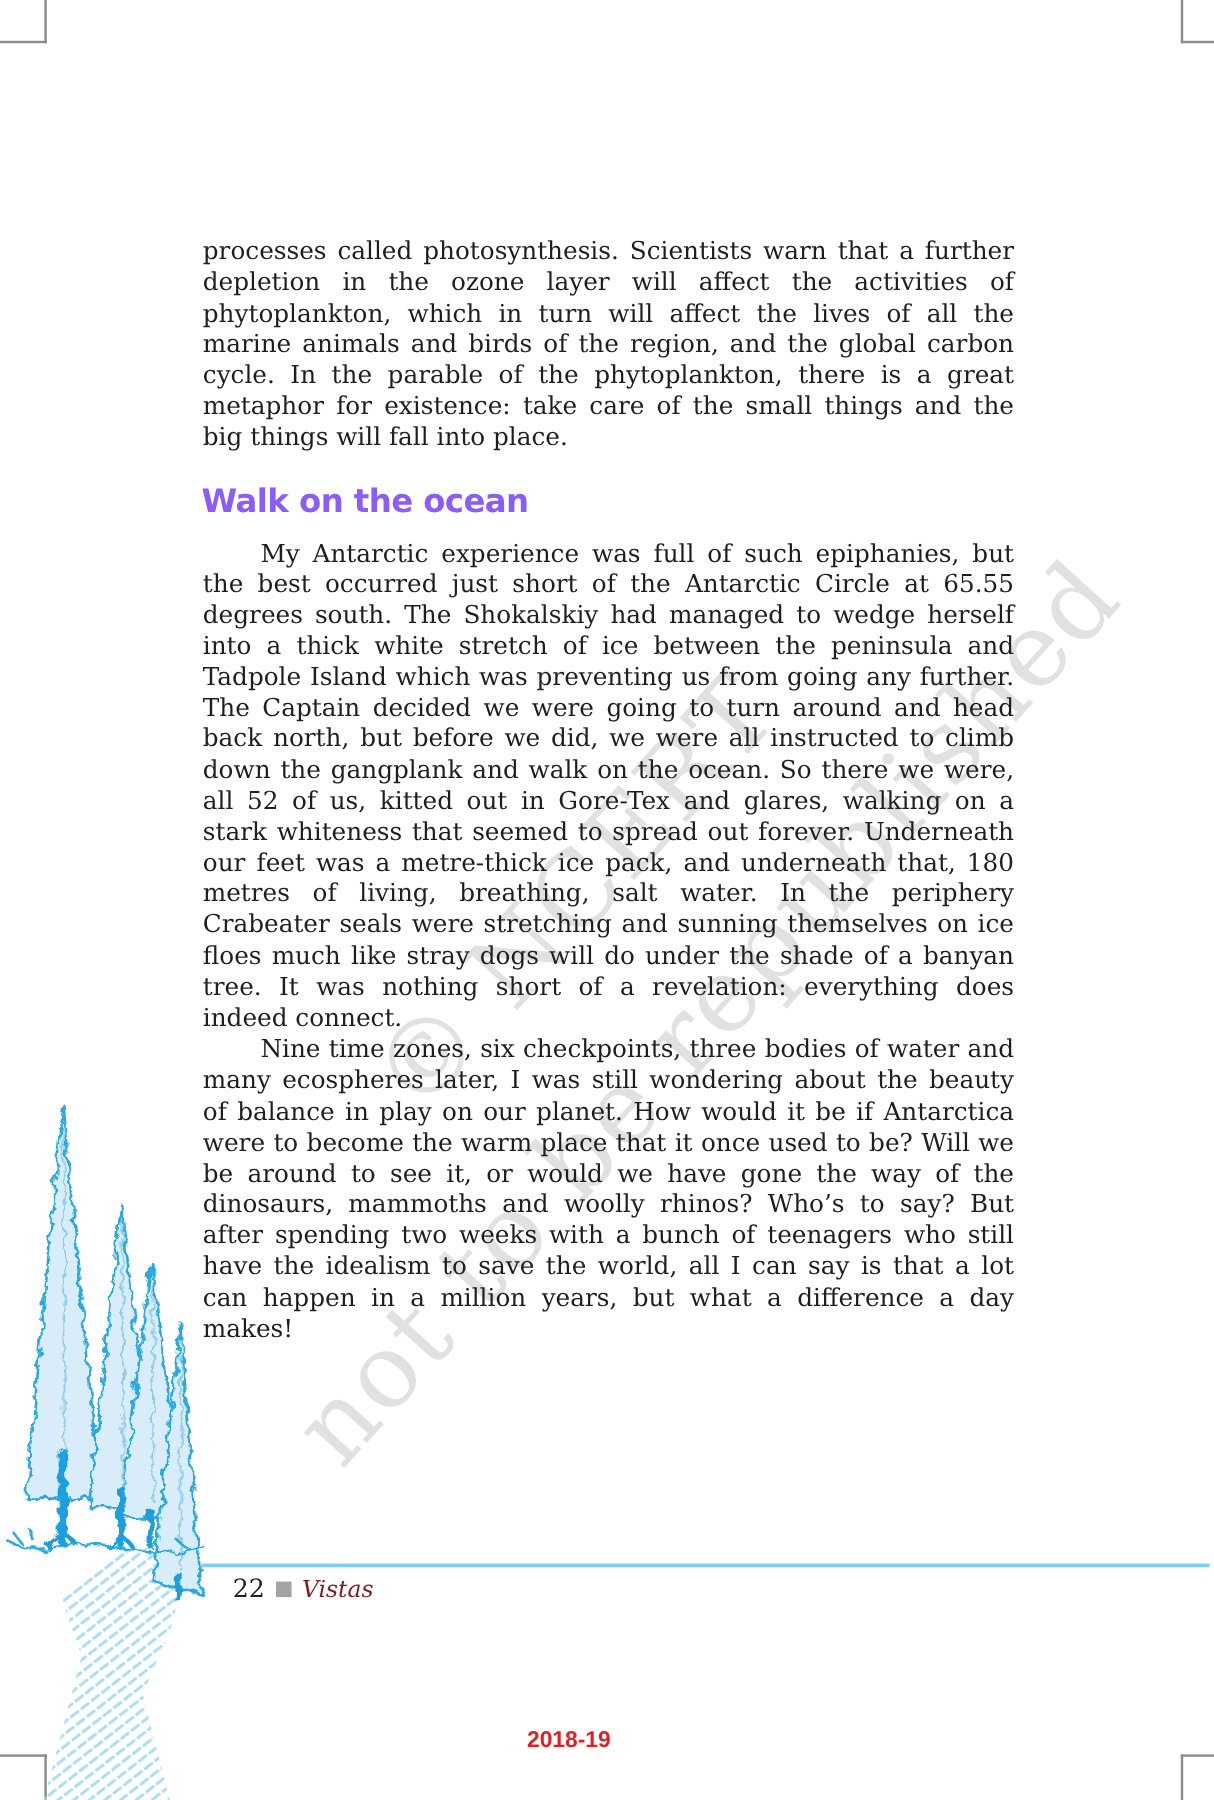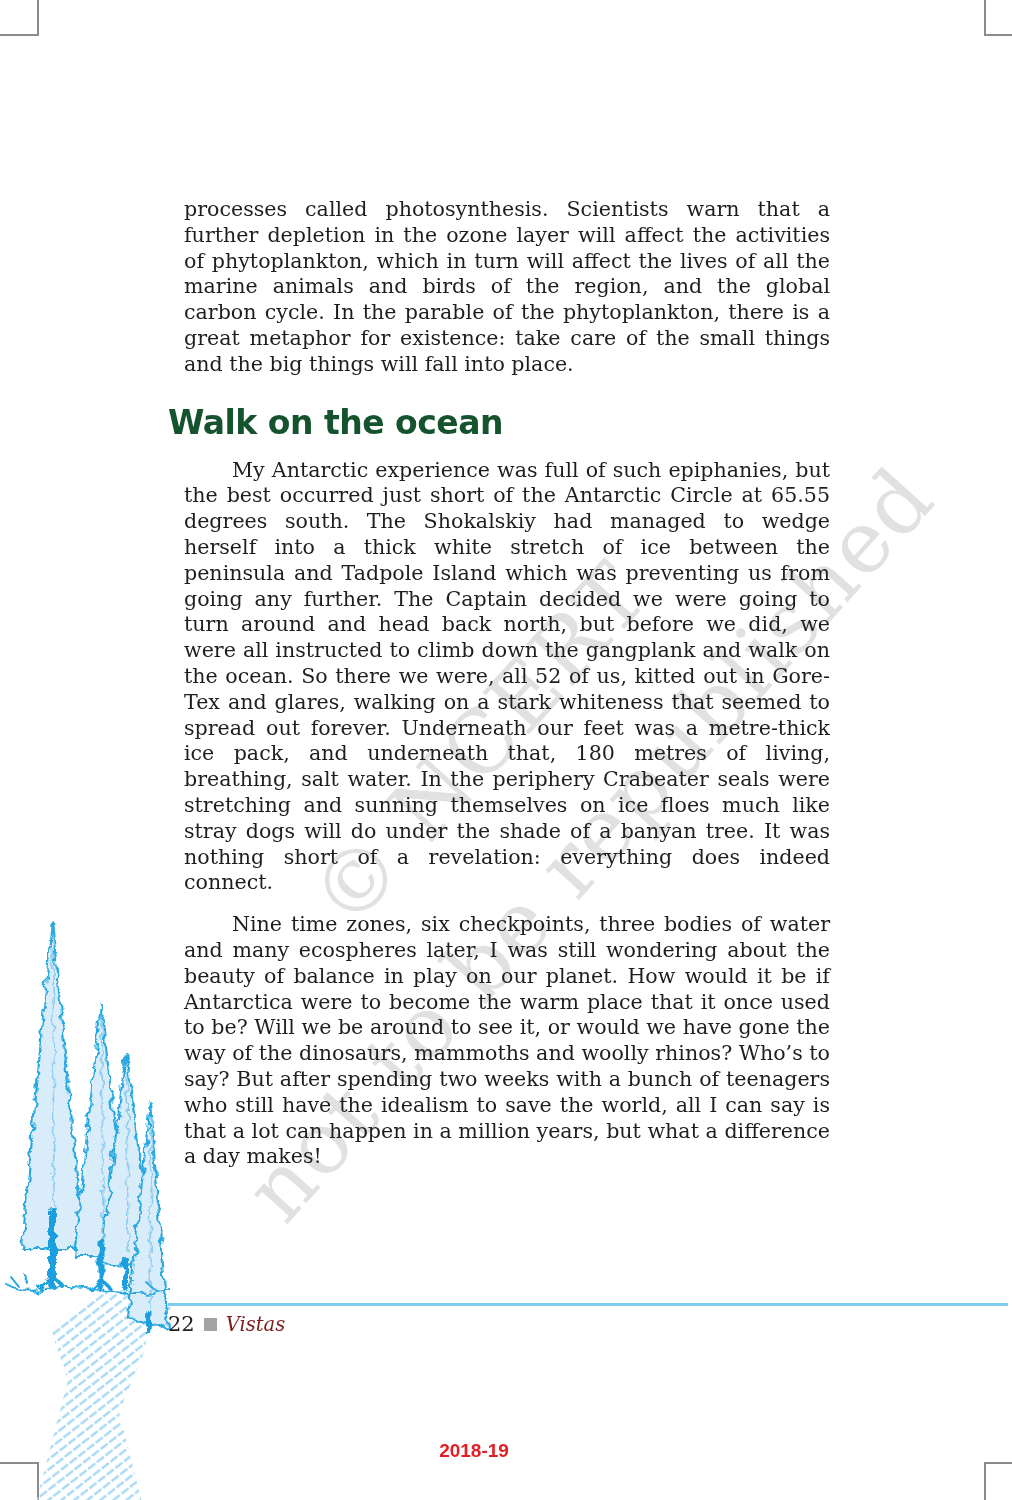--- a/index.html
+++ b/index.html
@@ -11,29 +11,29 @@
   .crop.tr{right:0;top:0;width:26px;height:34px;border-left-width:2px;border-bottom-width:2px;}
   .crop.bl{left:0;top:1462px;width:37px;height:38px;border-right-width:2px;border-top-width:2px;}
   .crop.br{right:0;top:1462px;width:26px;height:38px;border-left-width:2px;border-top-width:2px;}
   
   .watermark{position:absolute;left:535px;top:795px;z-index:0;
     transform:translate(-50%,-50%) rotate(-48deg);
     text-align:center;white-space:nowrap;color:rgba(40,40,40,0.14);
     font-size:86px;line-height:1.72;font-family:"DejaVu Serif",serif;letter-spacing:2px;}
   
   .textcol{position:absolute;left:168px;top:0;width:678px;z-index:1;color:#1e1e1e;}
-  .textcol p{margin:16px;font-size:20.6px;line-height:25.8px;text-align:justify;hyphens:none;}
+  .textcol p{margin:1px;font-size:20.6px;line-height:25.8px;text-align:justify;hyphens:none;}
   p.p1{margin-top:197px;}
-  h2.section{margin:25px 0 15px 0;color:#14532d;
-    font-family:"DejaVu Sans", sans-serif;font-weight:bold;font-size:33px;letter-spacing:-0.5px;}
+  h2.section{margin:25px 0 15px 0;color:#8b5cf6;
+    font-family:"DejaVu Sans", sans-serif;font-weight:bold;font-size:27px;letter-spacing:-0.5px;}
   p.indent{text-indent:48px;}
   .ital{}
   
   .footer-rule{position:absolute;left:168px;top:1303px;width:840px;height:3px;background:#7ecef2;z-index:1;}
-  .footer{position:absolute;left:168px;top:1312px;z-index:1;display:flex;align-items:center;gap:9px;}
+  .footer{position:absolute;left:168px;top:1312px;z-index:1;display:flex;align-items:center;gap:9px;padding-left:26px;}
   .pagenum{font-size:21px;color:#222;}
   .sq{width:13px;height:13px;background:#a3a3a3;display:inline-block;}
   .booktitle{font-size:19.5px;font-style:italic;color:#7f1d1d;}
   
   .edition{position:absolute;left:0;top:1440px;width:948px;text-align:center;z-index:1;
     color:#e31e24;font-family:"Liberation Sans",sans-serif;font-weight:bold;font-size:19px;}
   
   .trees{position:absolute;left:2px;top:912px;z-index:0;}
 </style>
 </head>

